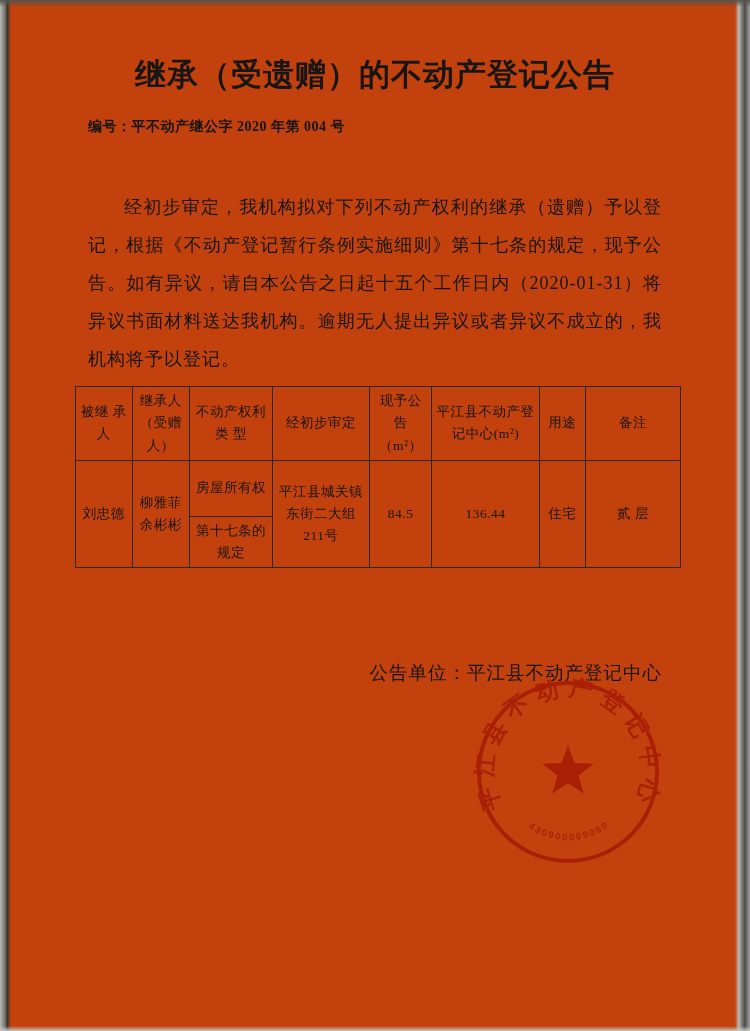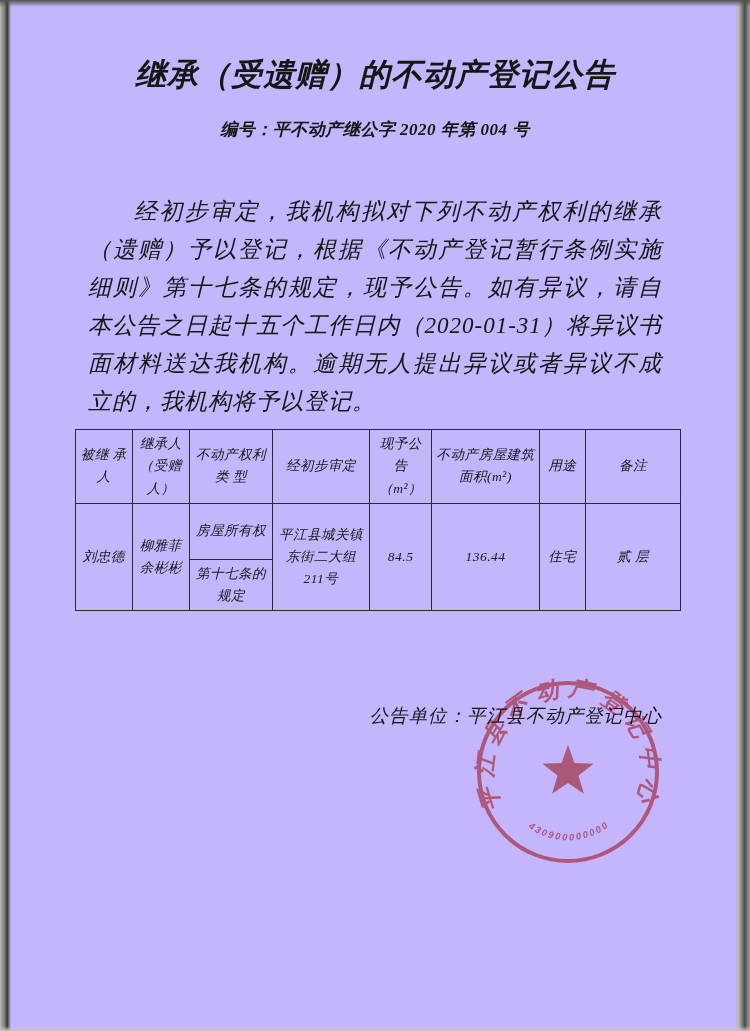--- a/index.html
+++ b/index.html
@@ -3,45 +3,45 @@
 <meta charset="utf-8">
 <style>
   html, body { margin: 0; padding: 0; }
   body {
     width: 750px; height: 1031px;
     background: #e9e9e7;
     font-family: "Liberation Serif", "DejaVu Serif", serif;
   }
   .scan {
     position: relative; width: 750px; height: 1031px;
-    background: #c4b5fd; overflow: hidden; font-style: italic;
+    background: #c2410c; overflow: hidden;
   }
   .edge { position: absolute; pointer-events: none; }
   .edge-left  { left: 0; top: 0; bottom: 0; width: 11px;
     background: linear-gradient(to right, #b9b9b7 0, #77776f 45%, #34342f 65%, rgba(251,251,248,0) 100%); }
   .edge-right { right: 0; top: 0; bottom: 0; width: 15px;
     background: linear-gradient(to left, #a3a3a1 0, #4a4a46 35%, #b9b9b5 75%, rgba(251,251,248,0) 100%); }
   .edge-top    { left: 0; right: 0; top: 0; height: 7px;
     background: linear-gradient(to bottom, #54544f 0, rgba(251,251,248,0) 100%); }
   .edge-bottom { left: 0; right: 0; bottom: 0; height: 5px;
     background: linear-gradient(to top, #c6c6c2 0, rgba(251,251,248,0) 100%); }
 
   .content { position: relative; padding: 54px 88px 0 88px; color: #171614; }
 
   h1.title {
     margin: 0; text-align: center;
     font-size: 31px; font-weight: bold; letter-spacing: 1px;
   }
   .doc-number {
-    margin-top: 22px; text-align: center;
-    font-size: 17px; font-weight: bold; letter-spacing: 0.5px;
+    margin-top: 22px; text-align: left;
+    font-size: 14px; font-weight: bold; letter-spacing: 0.5px;
   }
   .body-par {
     margin: 52px 0 0 0;
-    font-size: 23px; line-height: 38px; letter-spacing: 1px;
+    font-size: 18px; line-height: 38px; letter-spacing: 1px;
     text-align: justify; text-justify: inter-ideograph;
     text-indent: 2em;
   }
   .addr-line, .contact-line {
     margin: 0; font-size: 18px; line-height: 38px; letter-spacing: 1px;
     font-weight: bold;
     text-decoration: underline;
     text-underline-offset: 6px;
     text-decoration-thickness: 1.5px;
   }
@@ -105,21 +105,21 @@
         <col style="width:46px">
           <col style="width:94px">
       </colgroup>
       <thead>
         <tr>
           <th>被继 承人</th>
           <th>继承人（受赠人）</th>
           <th>不动产权利类 型</th>
           <th>经初步审定</th>
           <th>现予公告（m²）</th>
-          <th>不动产房屋建筑面积(m²)</th>
+          <th>平江县不动产登记中心(m²)</th>
           <th>用途</th>
           <th>备注</th>
         </tr>
       </thead>
       <tbody>
         <tr class="r1">
           <td rowspan="2">刘忠德</td>
           <td rowspan="2">
             <span class="heir-line">柳雅菲</span>
             <span class="heir-line">余彬彬</span>

